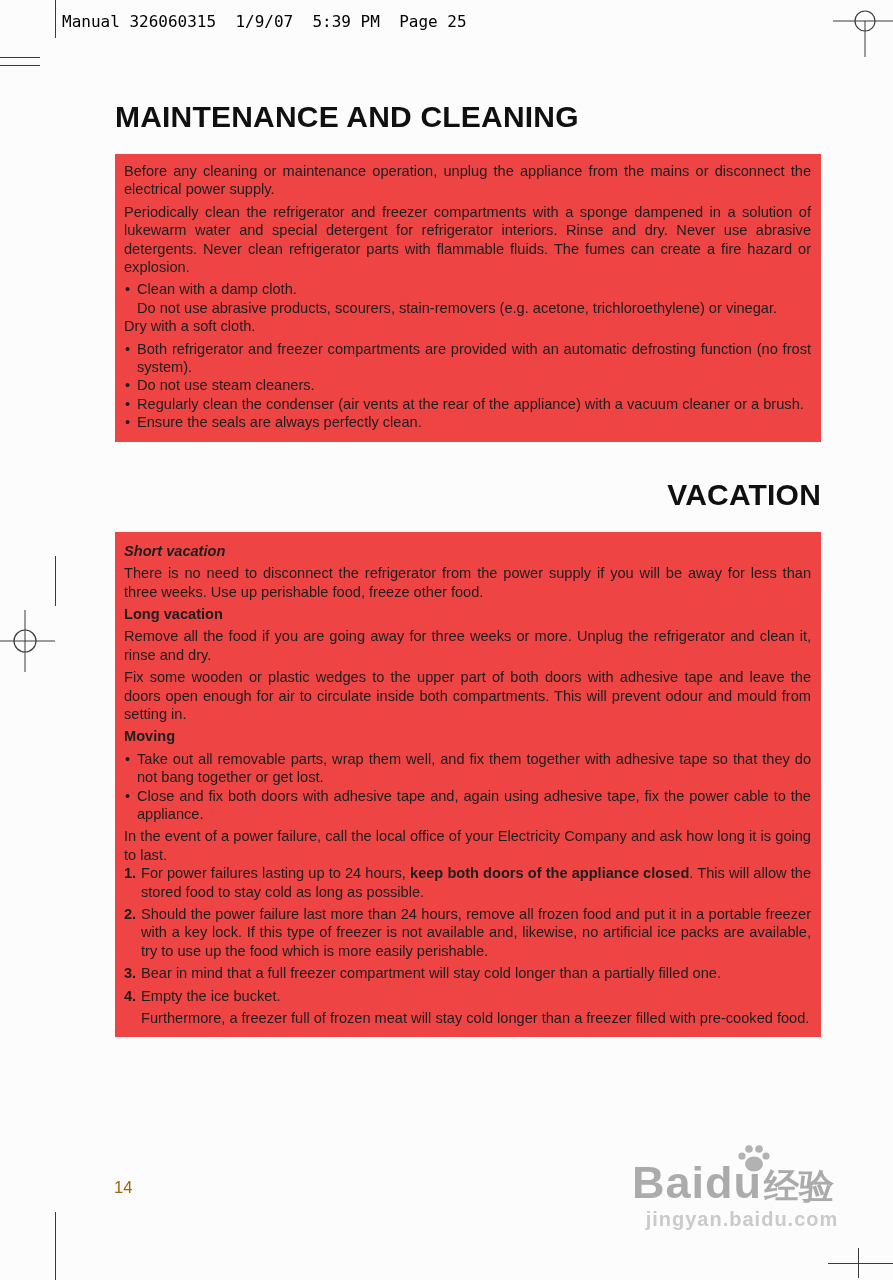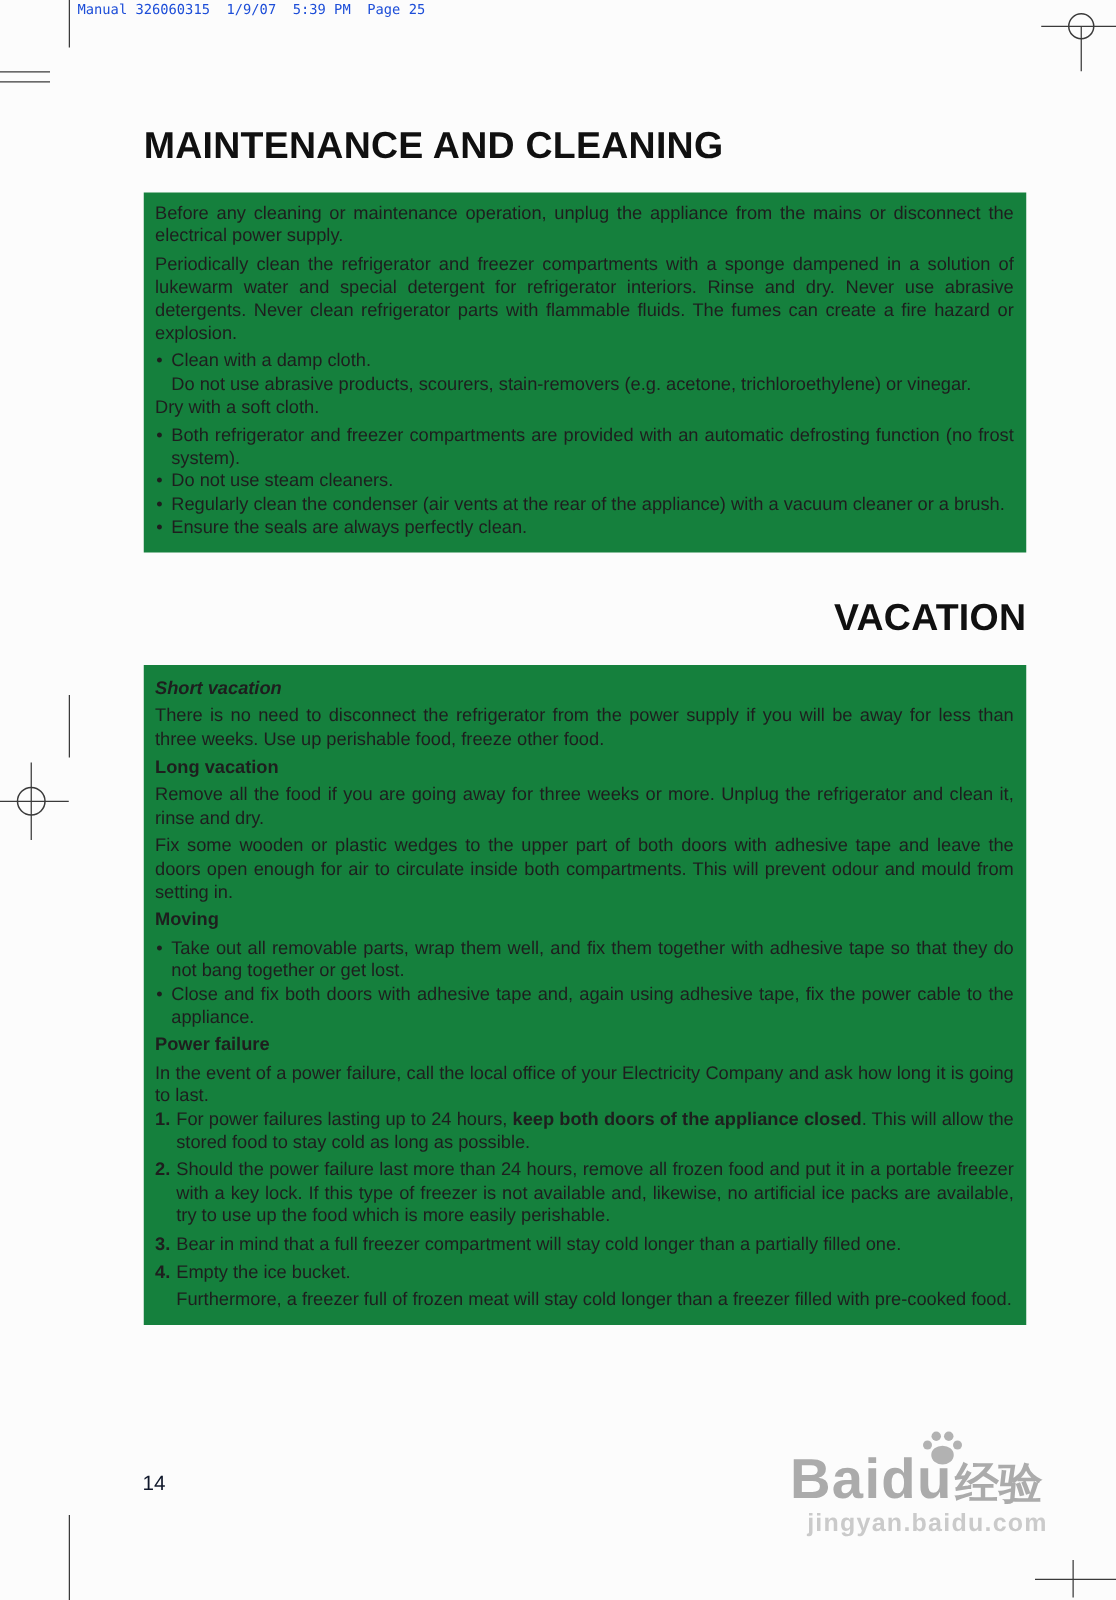--- a/index.html
+++ b/index.html
@@ -5,44 +5,44 @@
   html, body { margin:0; padding:0; }
   body {
     width:893px; height:1280px;
     background:#fcfcfc;
     font-family:"Liberation Sans", sans-serif;
     color:#1e1e1e;
     position:relative;
     overflow:hidden;
   }
   .print-header {
-    position:absolute; top:1px; left:62px;
+    position:absolute; top:12px; left:62px;
     font-family:"DejaVu Sans Mono", monospace;
-    font-size:11px; color:#1d4ed8; white-space:pre;
+    font-size:16px; color:#000000; white-space:pre;
   }
   .marks { position:absolute; left:0; top:0; width:893px; height:1280px; pointer-events:none; }
   .content { position:absolute; left:115px; top:0; width:706px; }
   .section-title {
     font-size:30px; line-height:36px; font-weight:bold;
     color:#101010; margin:0; letter-spacing:0.2px;
   }
   .t1 { margin-top:99px; }
   .t2 { margin-top:35px;text-align:right; }
-  .graybox { background:#15803d; padding:8px 10px 10px 9px; margin-top:19px; }
+  .graybox { background:#ef4444; padding:8px 10px 10px 9px; margin-top:19px; }
   .graybox p { margin:0 0 4px 0; font-size:14.6px; line-height:18.4px; text-align:justify; }
   .graybox p.tight { margin-bottom:0; }
   .bullet { position:relative; padding-left:13px; }
   .bullet::before { content:"\2022"; position:absolute; left:1px; }
   .sub-indent { padding-left:13px; }
   .box-subhead { font-weight:bold; font-size:14.6px; line-height:18.4px; margin:7px 0 2px 0; }
   .box-subhead.first { margin-top:2px;font-style:italic; }
   .numitem { position:relative; padding-left:17px; margin:0 0 4px 0; font-size:14.6px; line-height:18.4px; text-align:justify; }
   .num { position:absolute; left:0; font-weight:bold; }
   .indent-para { padding-left:17px; }
-  .page-number { position:absolute; left:114px; top:1178px; font-size:16.5px; color:#0f172a; }
+  .page-number { position:absolute; left:114px; top:1178px; font-size:16.5px; color:#a16207; }
   .watermark { position:absolute; left:632px; top:1160px; width:220px; opacity:0.85; }
   .wm-row { position:relative; color:#9e9e9e; font-weight:bold; white-space:nowrap; line-height:1; }
   .wm-brand { font-size:45px; letter-spacing:1px; }
   .wm-suffix { font-size:35px; margin-left:2px; }
   .paw { position:absolute; top:-18px; left:104px; width:36px; height:32px; }
   .wm-url { font-size:20px; color:#c2c2c2; margin-top:3px; text-align:center; font-weight:bold; letter-spacing:1px; }
 </style>
 </head>
 <body>
 
@@ -92,21 +92,20 @@
     <p>There is no need to disconnect the refrigerator from the power supply if you will be away for less than three weeks. Use up perishable food, freeze other food.</p>
 
     <p class="box-subhead">Long vacation</p>
     <p>Remove all the food if you are going away for three weeks or more. Unplug the refrigerator and clean it, rinse and dry.</p>
     <p>Fix some wooden or plastic wedges to the upper part of both doors with adhesive tape and leave the doors open enough for air to circulate inside both compartments. This will prevent odour and mould from setting in.</p>
 
     <p class="box-subhead">Moving</p>
     <p class="bullet tight">Take out all removable parts, wrap them well, and fix them together with adhesive tape so that they do not bang together or get lost.</p>
     <p class="bullet">Close and fix both doors with adhesive tape and, again using adhesive tape, fix the power cable to the appliance.</p>
 
-    <p class="box-subhead">Power failure</p>
     <p class="tight">In the event of a power failure, call the local office of your Electricity Company and ask how long it is going to last.</p>
 
     <div class="numitem">
       <span class="num">1.</span><span>For power failures lasting up to 24 hours, </span><b>keep both doors of the appliance closed</b><span>. This will allow the stored food to stay cold as long as possible.</span>
     </div>
     <div class="numitem">
       <span class="num">2.</span><span>Should the power failure last more than 24 hours, remove all frozen food and put it in a portable freezer with a key lock. If this type of freezer is not available and, likewise, no artificial ice packs are available, try to use up the food which is more easily perishable.</span>
     </div>
     <div class="numitem">
       <span class="num">3.</span><span>Bear in mind that a full freezer compartment will stay cold longer than a partially filled one.</span>

